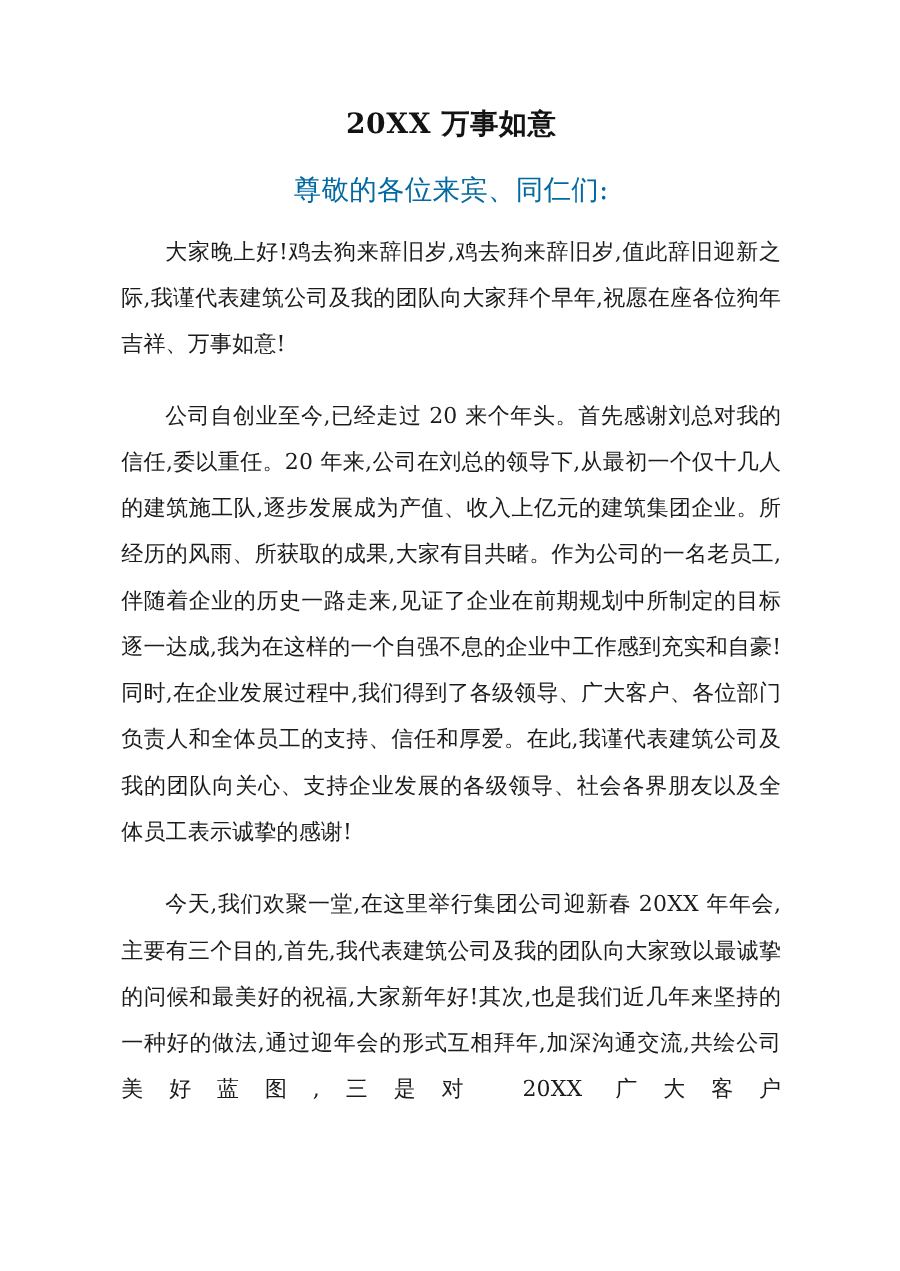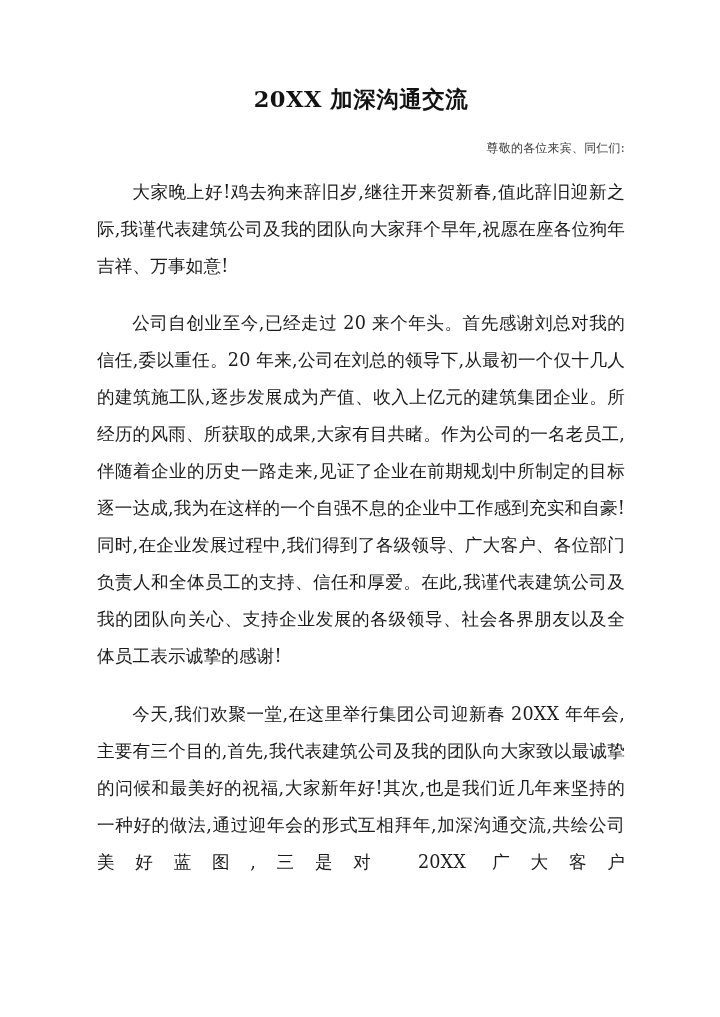--- a/index.html
+++ b/index.html
@@ -40,25 +40,25 @@
     font-size: 22.5px;
     line-height: 1;
     letter-spacing: 0.5px;
     padding-top: 88px;
     color: #131313;
   }
 
   .salutation {
     margin: 0;
     padding-top: 31px;
-    font-size: 12px;
+    font-size: 22px;
     line-height: 1;
-    text-align: right;
+    text-align: center;
     letter-spacing: 0.2px;
-    color: #404040;
+    color: #0369a1;
   }
 
   .para {
     margin: 0;
     padding-top: 20px;
     font-size: 17.6px;
     line-height: 37px;
     text-align: justify;
     text-justify: inter-ideograph;
     text-indent: 2em;
@@ -75,24 +75,24 @@
   .para.clipped {
     text-align-last: justify;
   }
 </style>
 </head>
 <body>
 
 <div class="page">
   <div class="doc-body">
 
-    <h1 class="doc-title">20XX 加深沟通交流</h1>
+    <h1 class="doc-title">20XX 万事如意</h1>
 
     <p class="salutation">尊敬的各位来宾、同仁们:</p>
 
-    <p class="para">大家晚上好!鸡去狗来辞旧岁,继往开来贺新春,值此辞旧迎新之际,我谨代表建筑公司及我的团队向大家拜个早年,祝愿在座各位狗年吉祥、万事如意!</p>
+    <p class="para">大家晚上好!鸡去狗来辞旧岁,鸡去狗来辞旧岁,值此辞旧迎新之际,我谨代表建筑公司及我的团队向大家拜个早年,祝愿在座各位狗年吉祥、万事如意!</p>
 
     <p class="para">公司自创业至今,已经走过 20 来个年头。首先感谢刘总对我的信任,委以重任。20 年来,公司在刘总的领导下,从最初一个仅十几人的建筑施工队,逐步发展成为产值、收入上亿元的建筑集团企业。所经历的风雨、所获取的成果,大家有目共睹。作为公司的一名老员工,伴随着企业的历史一路走来,见证了企业在前期规划中所制定的目标逐一达成,我为在这样的一个自强不息的企业中工作感到充实和自豪!同时,在企业发展过程中,我们得到了各级领导、广大客户、各位部门负责人和全体员工的支持、信任和厚爱。在此,我谨代表建筑公司及我的团队向关心、支持企业发展的各级领导、社会各界朋友以及全体员工表示诚挚的感谢!</p>
 
     <p class="para clipped">今天,我们欢聚一堂,在这里举行集团公司迎新春 20XX 年年会,主要有三个目的,首先,我代表建筑公司及我的团队向大家致以最诚挚的问候和最美好的祝福,大家新年好!其次,也是我们近几年来坚持的一种好的做法,通过迎年会的形式互相拜年,加深沟通交流,共绘公司美好蓝图,三是对 20XX 广大客户</p>
 
   </div>
 </div>
 
 </body></html>

